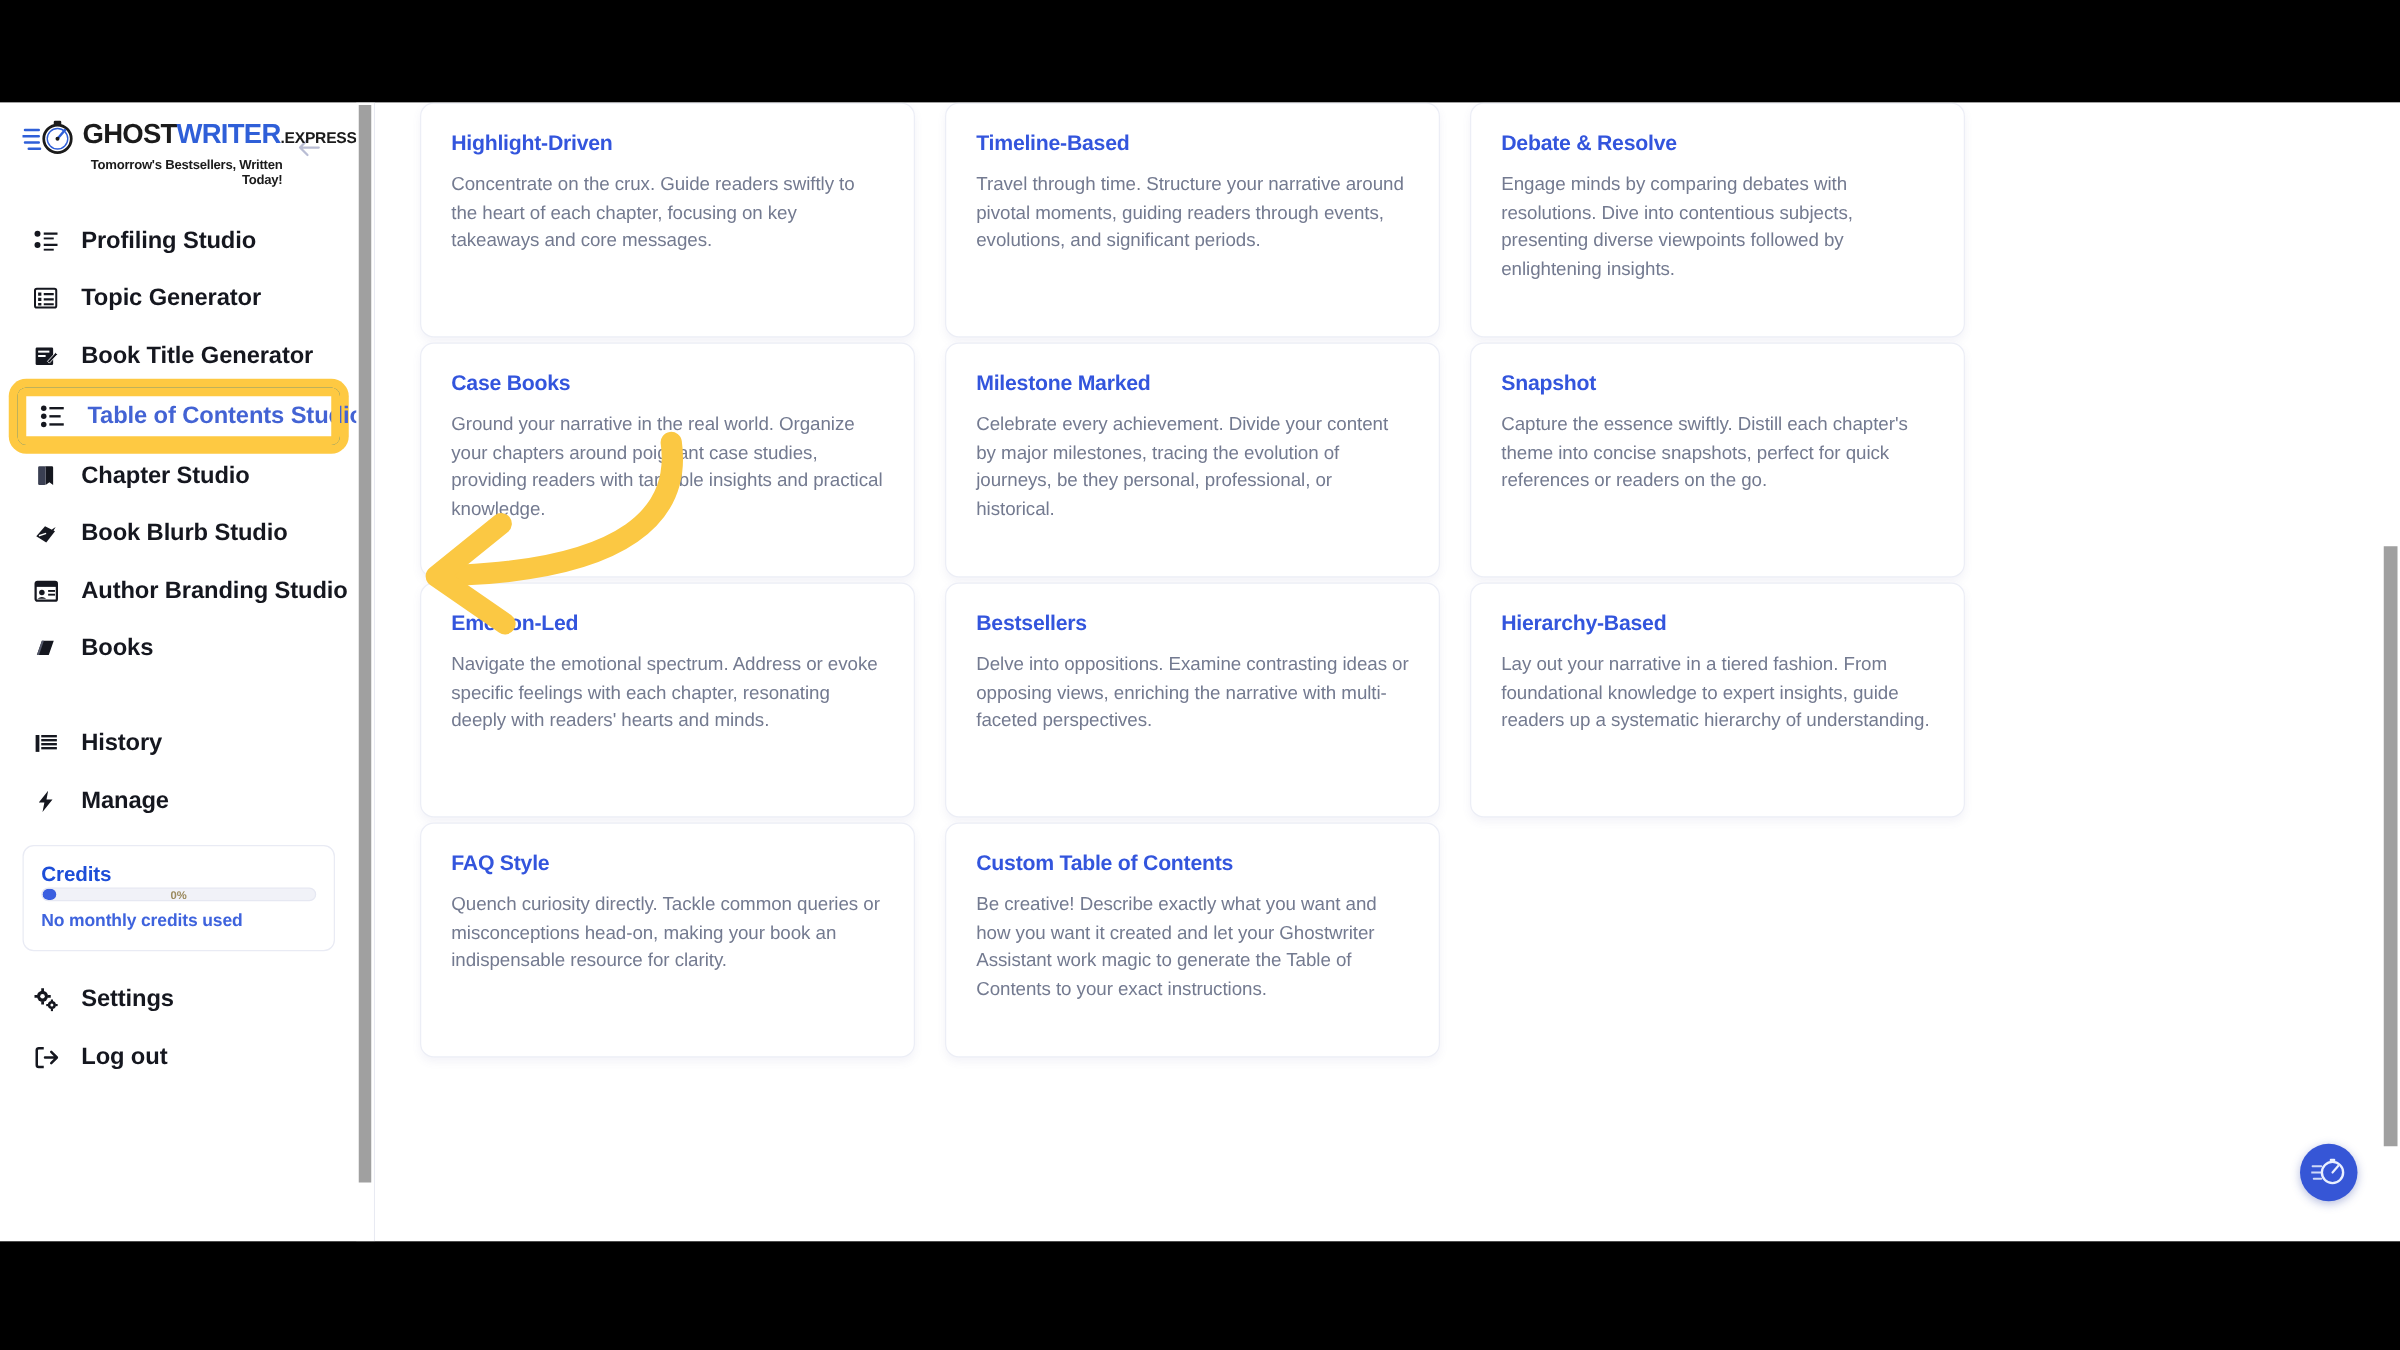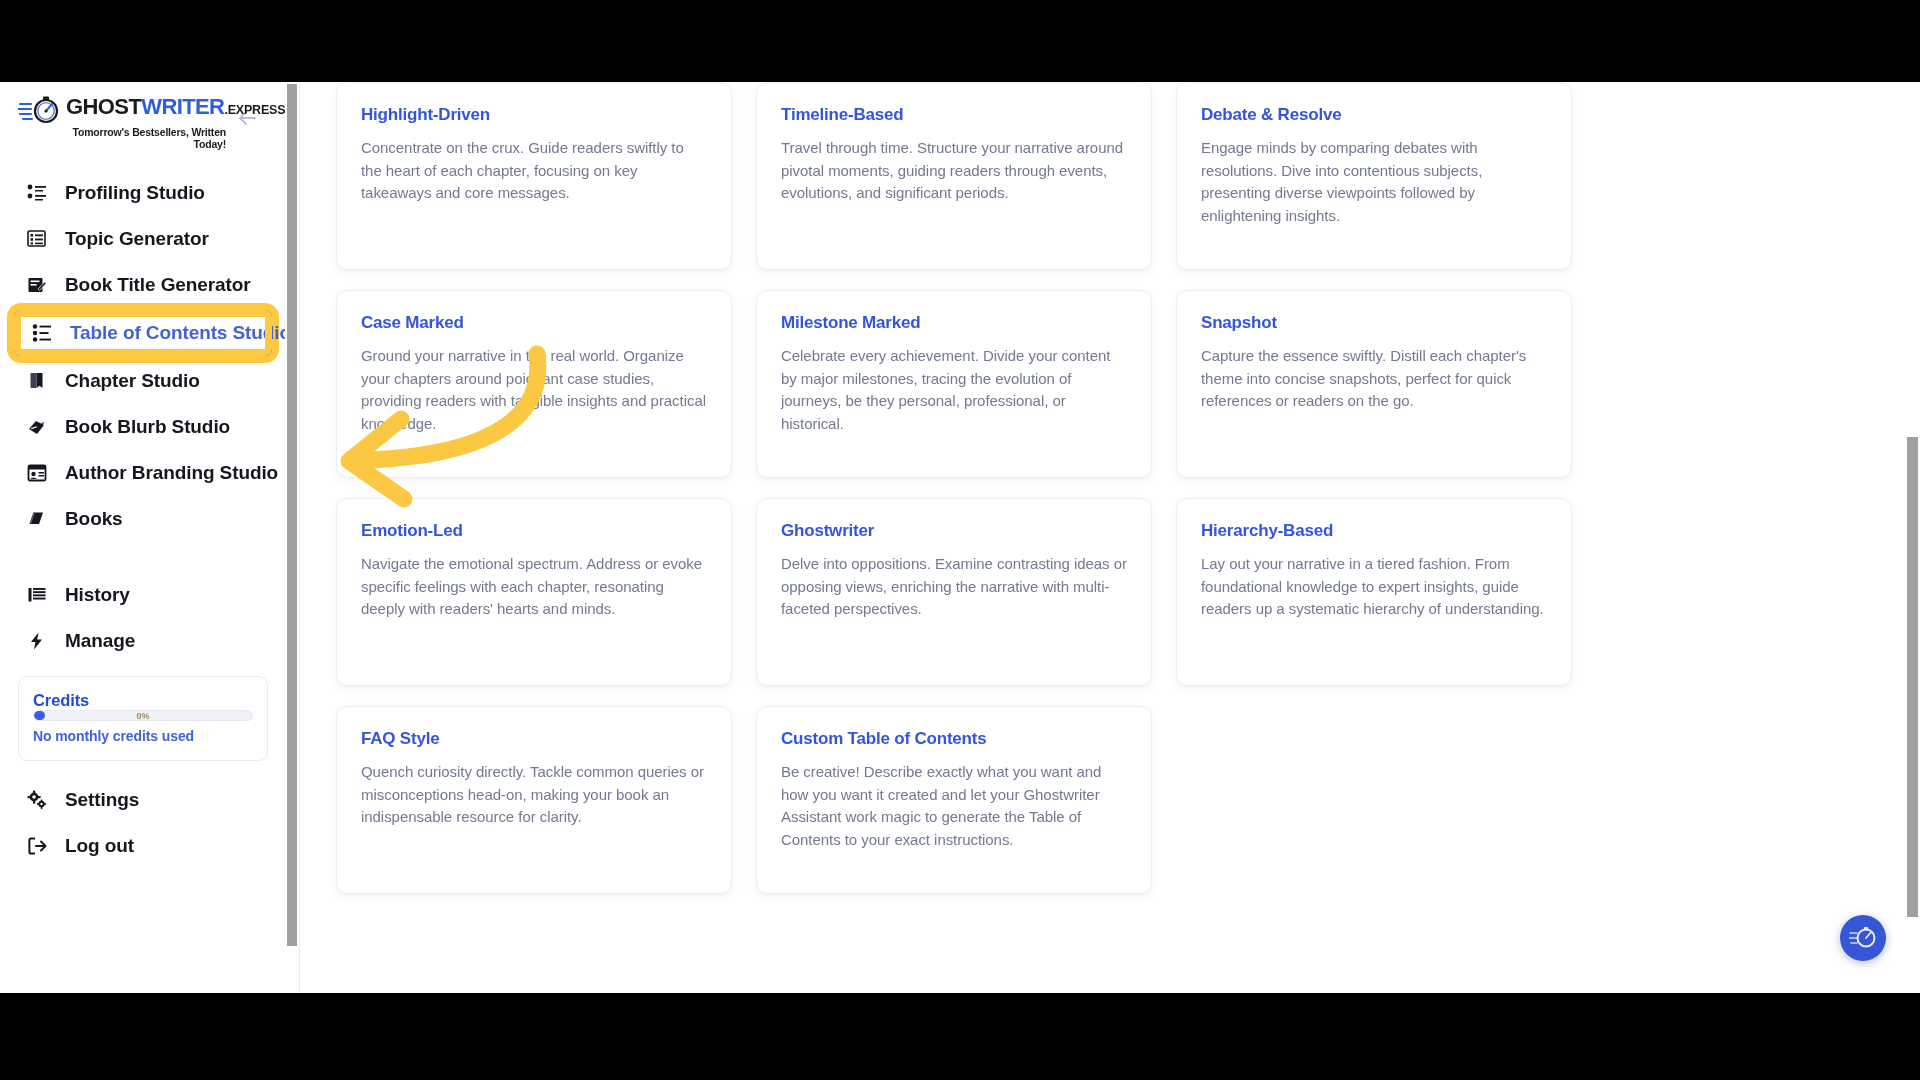--- a/index.html
+++ b/index.html
@@ -175,21 +175,21 @@
     height: 911px;
     background: #ffffff;
     overflow: hidden;
   }
   .grid {
     position: absolute;
     left: 36px; top: 0;
     width: 1262px;
     display: grid;
     grid-template-columns: repeat(3, 396px);
-    gap: 20px 24px;
+    gap: 4px 24px;
     padding-top: 0;
   }
   .card {
     background: #ffffff;
     border: 1px solid #eceef6;
     border-radius: 11px;
     box-shadow: 0 3px 7px rgba(98, 102, 160, 0.08);
     padding: 22px 24px 20px 24px;
     height: 188px;
     cursor: pointer;
@@ -463,37 +463,37 @@
       </div>
       <div class="card">
         <div class="card-title">Timeline-Based</div>
         <div class="card-desc">Travel through time. Structure your narrative around pivotal moments, guiding readers through events, evolutions, and significant periods.</div>
       </div>
       <div class="card">
         <div class="card-title">Debate &amp; Resolve</div>
         <div class="card-desc">Engage minds by comparing debates with resolutions. Dive into contentious subjects, presenting diverse viewpoints followed by enlightening insights.</div>
       </div>
       <div class="card">
-        <div class="card-title">Case Marked</div>
+        <div class="card-title">Case Books</div>
         <div class="card-desc">Ground your narrative in the real world. Organize your chapters around poignant case studies, providing readers with tangible insights and practical knowledge.</div>
       </div>
       <div class="card">
         <div class="card-title">Milestone Marked</div>
         <div class="card-desc">Celebrate every achievement. Divide your content by major milestones, tracing the evolution of journeys, be they personal, professional, or historical.</div>
       </div>
       <div class="card">
         <div class="card-title">Snapshot</div>
         <div class="card-desc">Capture the essence swiftly. Distill each chapter's theme into concise snapshots, perfect for quick references or readers on the go.</div>
       </div>
       <div class="card">
         <div class="card-title">Emotion-Led</div>
         <div class="card-desc">Navigate the emotional spectrum. Address or evoke specific feelings with each chapter, resonating deeply with readers' hearts and minds.</div>
       </div>
       <div class="card">
-        <div class="card-title">Ghostwriter</div>
+        <div class="card-title">Bestsellers</div>
         <div class="card-desc">Delve into oppositions. Examine contrasting ideas or opposing views, enriching the narrative with multi-faceted perspectives.</div>
       </div>
       <div class="card">
         <div class="card-title">Hierarchy-Based</div>
         <div class="card-desc">Lay out your narrative in a tiered fashion. From foundational knowledge to expert insights, guide readers up a systematic hierarchy of understanding.</div>
       </div>
       <div class="card">
         <div class="card-title">FAQ Style</div>
         <div class="card-desc">Quench curiosity directly. Tackle common queries or misconceptions head-on, making your book an indispensable resource for clarity.</div>
       </div>

